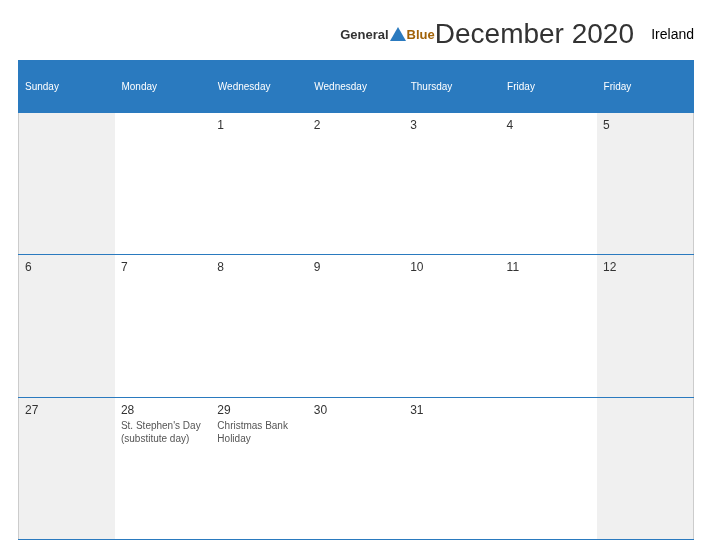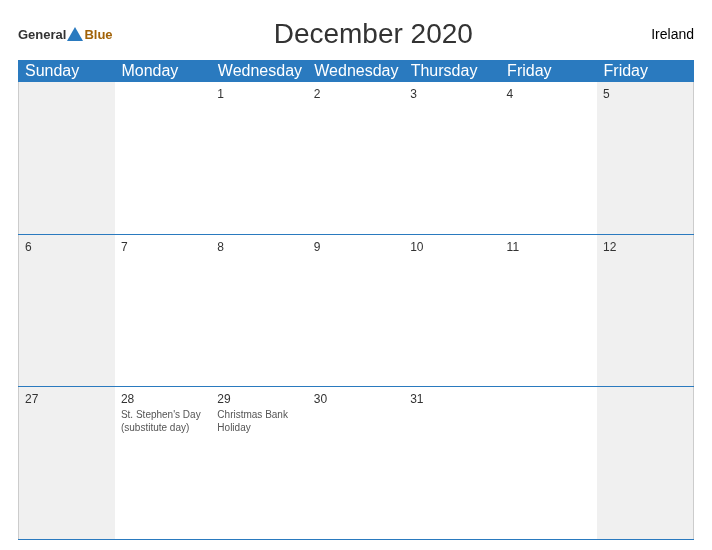--- a/index.html
+++ b/index.html
@@ -10,20 +10,21 @@
       height: 550px;
       overflow: hidden;
     }
     .page {
       width: 712px;
       height: 550px;
       background: #fff;
       padding: 18px 18px 10px 18px;
       display: flex;
       flex-direction: column;
+      align-items: flex-end;
     }
     .header {
       display: flex;
       align-items: center;
       justify-content: space-between;
       margin-bottom: 10px;
     }
     .logo {
       display: flex;
       align-items: center;
@@ -66,23 +67,23 @@
     .calendar {
       border: 1px solid #ccc;
       border-collapse: collapse;
       width: 100%;
       flex: 1;
       table-layout: fixed;
     }
     .calendar thead tr th {
       background: #2a7abf;
       color: #fff;
-      font-size: 16px;
+      font-size: 10px;
       font-weight: normal;
-      padding: 1px 6px;
+      padding: 20px 6px;
       text-align: left;
       border: 1px solid #2a7abf;
     }
     .calendar tbody tr {
       border-bottom: 1px solid #2a7abf;
     }
     .calendar tbody tr td {
       vertical-align: top;
       padding: 5px 6px;
       font-size: 11px;

